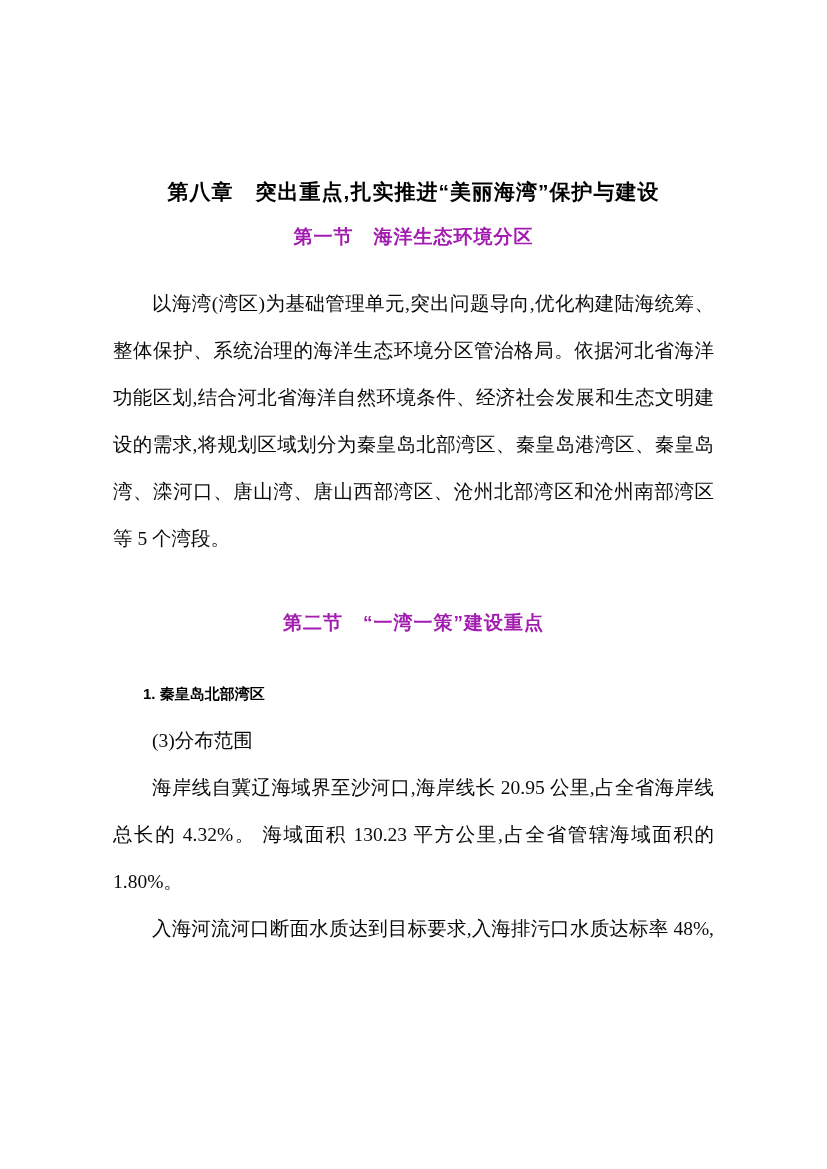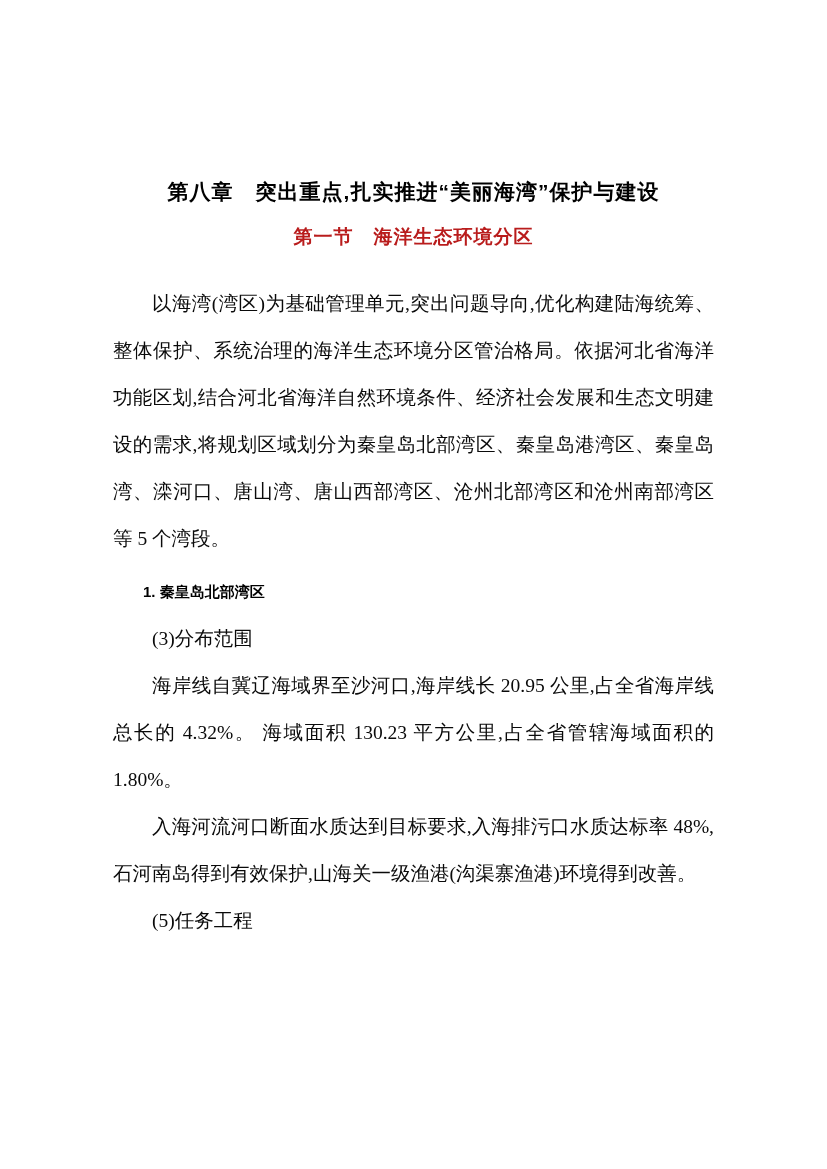--- a/index.html
+++ b/index.html
@@ -32,21 +32,21 @@
       margin: 0 0 18px 0;
       color: #000000;
     }
     .section-title {
       font-family: "Liberation Sans", sans-serif;
       font-weight: bold;
       font-size: 19px;
       text-align: center;
       letter-spacing: 1px;
       margin: 0 0 30px 0;
-      color: #b91c1c;
+      color: #a21caf;
     }
     .section-title.second {
       margin-top: 48px;
       margin-bottom: 34px;
     }
     .body-para {
       font-size: 19.5px;
       line-height: 47px;
       text-align: justify;
       text-indent: 2em;
@@ -84,20 +84,21 @@
 
 <div class="page">
   <div class="content">
 
     <h1 class="chapter-title">第八章　突出重点,扎实推进“美丽海湾”保护与建设</h1>
 
     <h2 class="section-title">第一节　海洋生态环境分区</h2>
 
     <p class="body-para">以海湾(湾区)为基础管理单元,突出问题导向,优化构建陆海统筹、整体保护、系统治理的海洋生态环境分区管治格局。依据河北省海洋功能区划,结合河北省海洋自然环境条件、经济社会发展和生态文明建设的需求,将规划区域划分为秦皇岛北部湾区、秦皇岛港湾区、秦皇岛湾、滦河口、唐山湾、唐山西部湾区、沧州北部湾区和沧州南部湾区等 5 个湾段。</p>
 
+    <h2 class="section-title second">第二节　“一湾一策”建设重点</h2>
 
     <p class="item-title">1. 秦皇岛北部湾区</p>
 
     <p class="sub-title">(3)分布范围</p>
 
     <p class="body-para">海岸线自冀辽海域界至沙河口,海岸线长 20.95 公里,占全省海岸线总长的 4.32%。 海域面积 130.23 平方公里,占全省管辖海域面积的 1.80%。</p>
 
 
     <p class="body-para">入海河流河口断面水质达到目标要求,入海排污口水质达标率 48%,石河南岛得到有效保护,山海关一级渔港(沟渠寨渔港)环境得到改善。</p>
 

